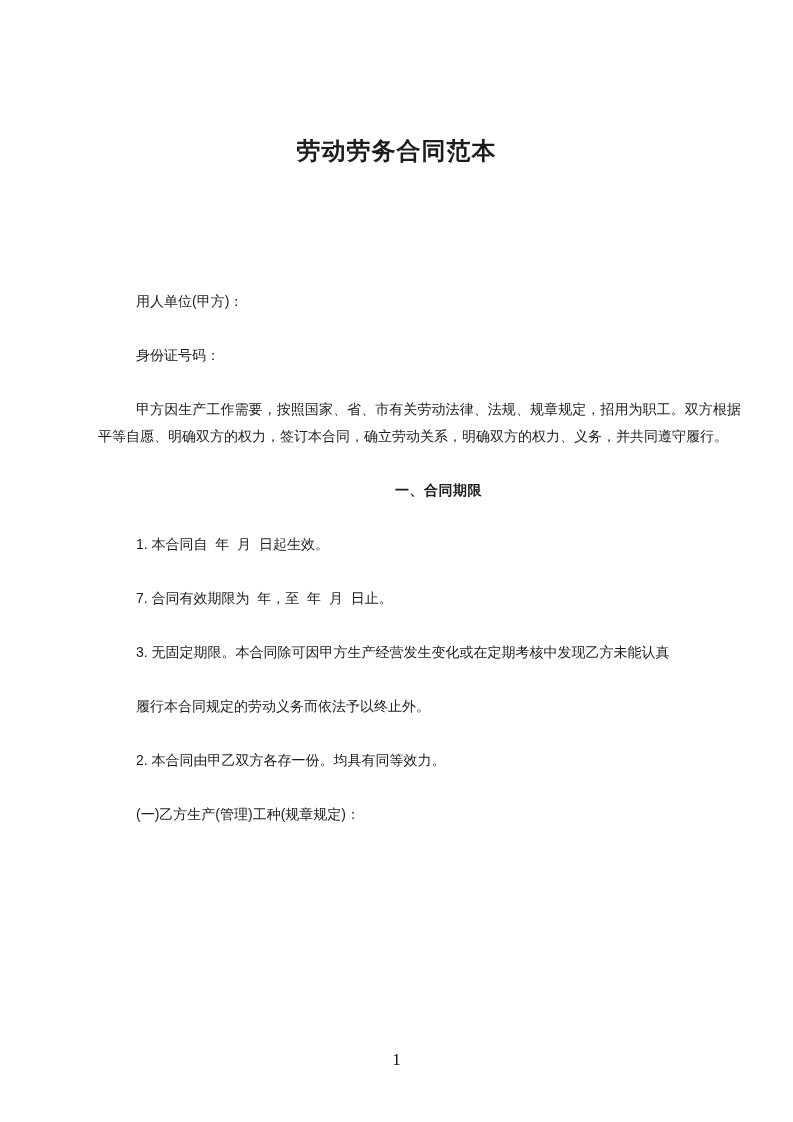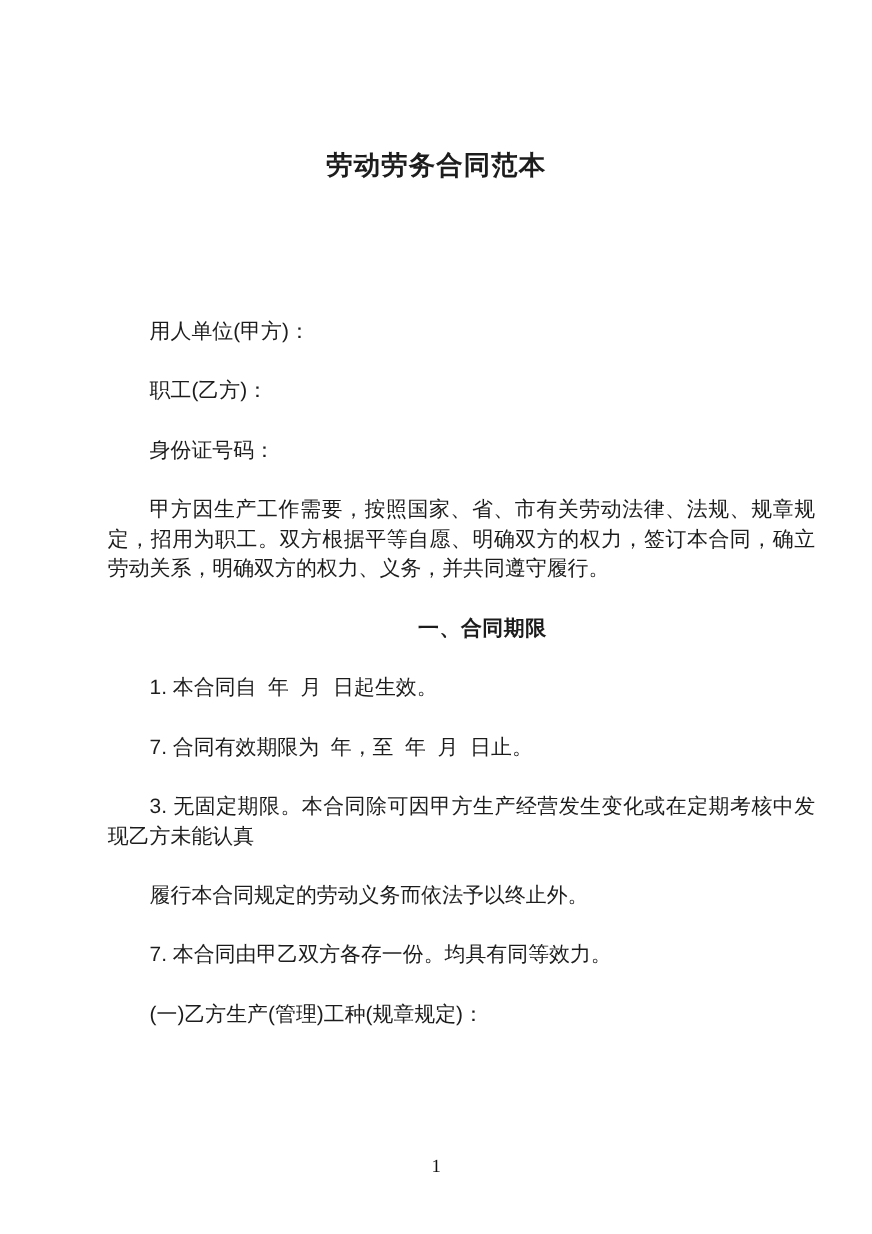--- a/index.html
+++ b/index.html
@@ -25,21 +25,21 @@
     line-height: 34px;
     font-weight: bold;
     text-align: center;
     letter-spacing: 1px;
   }
   .content {
     padding: 120px 52px 0 98px;
   }
   .content p {
     margin: 0 0 27px 0;
-    font-size: 19px;
+    font-size: 14px;
     line-height: 27px;
     text-indent: 38px;
     white-space: pre-wrap;
     word-break: break-all;
   }
   .content p.justified {
     text-align: justify;
   }
   .content p.heading {
     font-weight: bold;
@@ -62,37 +62,36 @@
 <body>
 
 <div class="page">
 
   <h1 class="doc-title">劳动劳务合同范本</h1>
 
   <div class="content">
 
     <p>用人单位(甲方)：</p>
 
-    <p>职工(乙方)：</p>
 
     <p>身份证号码：</p>
 
     <p class="justified">甲方因生产工作需要，按照国家、省、市有关劳动法律、法规、规章规定，招用为职工。双方根据平等自愿、明确双方的权力，签订本合同，确立劳动关系，明确双方的权力、义务，并共同遵守履行。</p>
 
     <p class="heading">一、合同期限</p>
 
     <p>1. 本合同自  年  月  日起生效。</p>
 
     <p>7. 合同有效期限为  年，至  年  月  日止。</p>
 
     <p class="justified">3. 无固定期限。本合同除可因甲方生产经营发生变化或在定期考核中发现乙方未能认真</p>
 
     <p>履行本合同规定的劳动义务而依法予以终止外。</p>
 
-    <p>7. 本合同由甲乙双方各存一份。均具有同等效力。</p>
+    <p>2. 本合同由甲乙双方各存一份。均具有同等效力。</p>
 
 
     <p>(一)乙方生产(管理)工种(规章规定)：</p>
 
   </div>
 
   <div class="page-number">1</div>
 
 </div>
 

